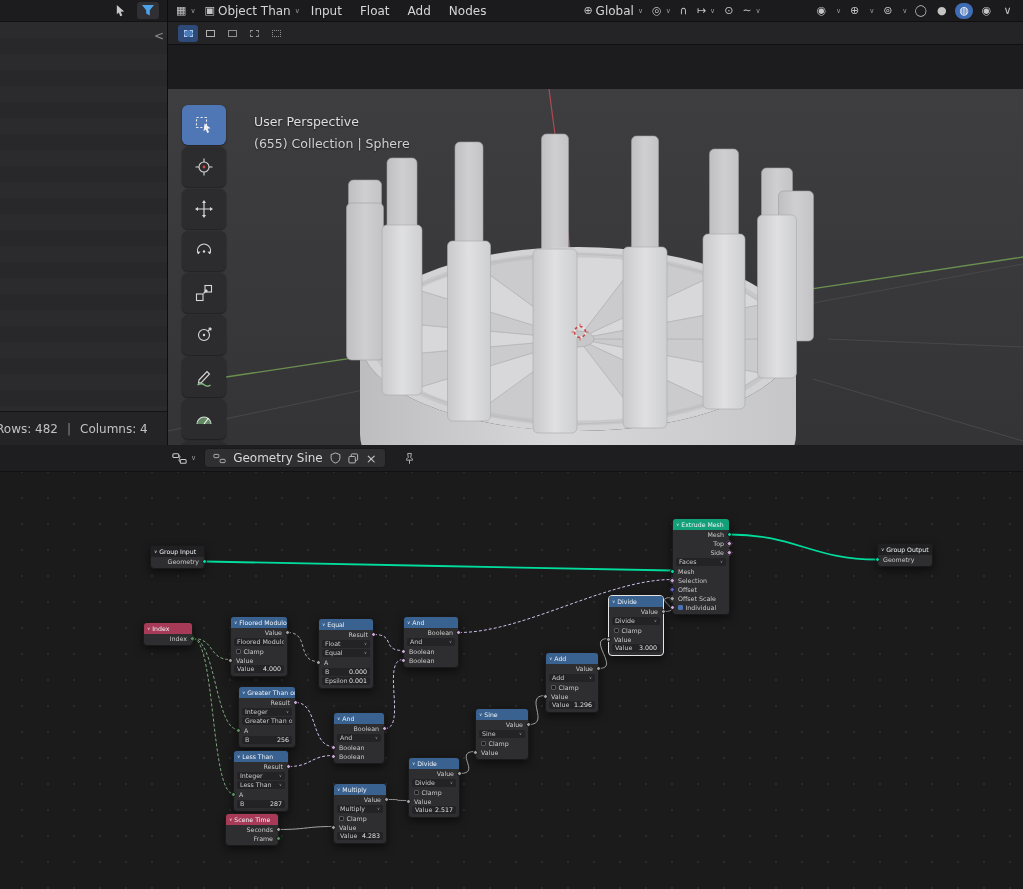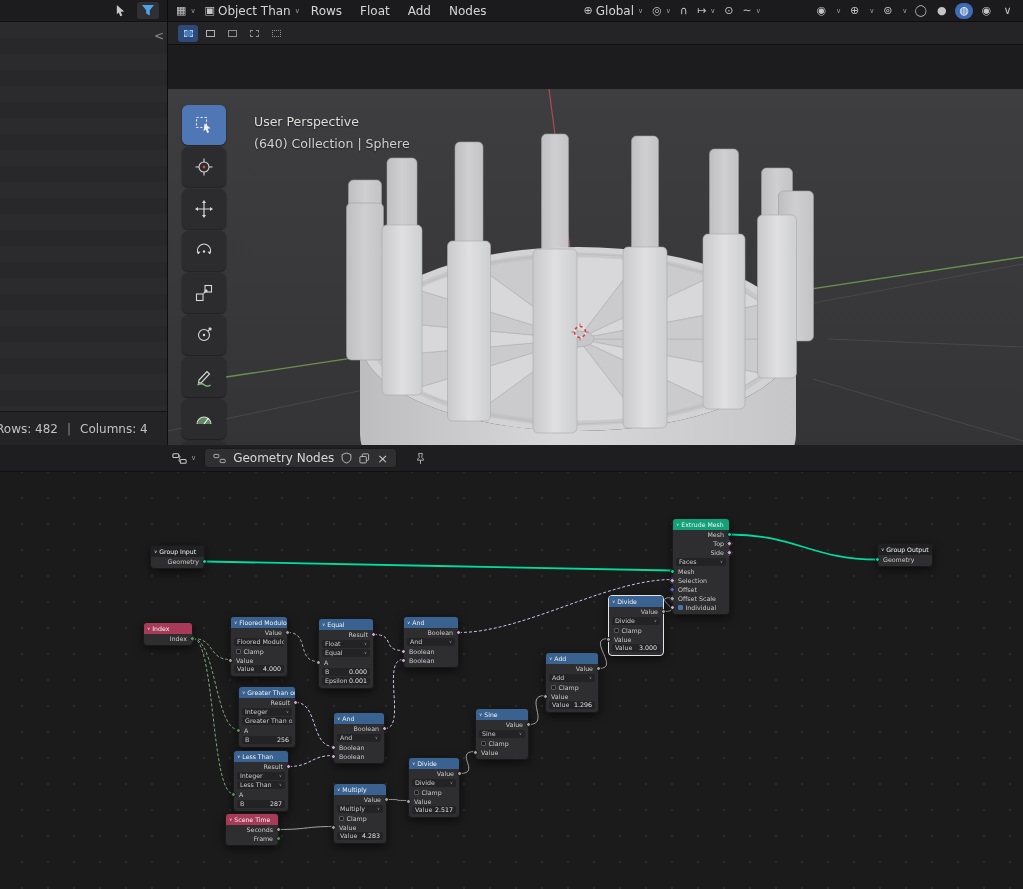--- a/index.html
+++ b/index.html
@@ -117,21 +117,21 @@
       <div class="grp">
         <span class="hicon">▦</span>
         <span class="chev-sm">∨</span>
       </div>
       <div class="grp">
         <span class="hicon">▣</span>
         <span>Object Than</span>
         <span class="chev-sm">∨</span>
       </div>
       <div class="menus">
-          <span class="menu-item">Rows</span>
+          <span class="menu-item">Input</span>
           <span class="menu-item">Float</span>
           <span class="menu-item">Add</span>
           <span class="menu-item">Nodes</span>
         </div>
       <div class="grp" style="margin-left:86px">
         <span class="hicon">⊕</span>
         <span>Global</span>
         <span class="chev-sm">∨</span>
       </div>
       <div class="grp">
@@ -318,42 +318,42 @@
           <div class="toolbtn">
             <svg viewBox="0 0 20 20" width="22" height="20">
               <path d="M4 8 L10 5.5 L16 8 L10 10.5 Z M4 8 V14 L10 16.5 L16 14 V8 M10 10.5 V16.5" fill="none" stroke="#cfcfcf" stroke-width="1"></path>
               <path d="M14.5 3.5 H19.5 M17 1 V6" stroke="#7fc47f" stroke-width="1.4"></path>
             </svg>
           </div>
         </div>
 
       <div class="vp-overlay-text">
         <div>User Perspective</div>
-        <div class="l2">(640) Collection | Sphere</div>
+        <div class="l2">(655) Collection | Sphere</div>
       </div>
     </div>
   </div>
 </div>
 
 <div class="nodes">
   <div class="ne-header">
     <div class="ne-editor-btn">
       <svg viewBox="0 0 14 12" width="15" height="13">
           <rect x="0.8" y="1.5" width="5.5" height="3.6" rx="1" fill="none" stroke="#c9c9c9"></rect>
           <rect x="7.7" y="6.9" width="5.5" height="3.6" rx="1" fill="none" stroke="#c9c9c9"></rect>
           <path d="M6.3 3.3 C9.5 3.3 4.5 8.7 7.7 8.7" fill="none" stroke="#c9c9c9" stroke-width="0.9"></path>
         </svg>
       <span class="chev-sm">∨</span>
     </div>
     <div class="ne-pill">
       <svg viewBox="0 0 14 12" width="13" height="11">
           <rect x="0.8" y="1.5" width="5.5" height="3.6" rx="1" fill="none" stroke="#b8b8b8"></rect>
           <rect x="7.7" y="6.9" width="5.5" height="3.6" rx="1" fill="none" stroke="#b8b8b8"></rect>
         </svg>
-      <span>Geometry Nodes</span>
+      <span>Geometry Sine</span>
       <svg viewBox="0 0 12 13" width="11" height="12">
           <path d="M6 1 L10.8 2.8 V6.4 C10.8 9.4 8.7 11.2 6 12 C3.3 11.2 1.2 9.4 1.2 6.4 V2.8 Z" fill="none" stroke="#c2c2c2" stroke-width="1"></path>
         </svg>
       <svg viewBox="0 0 12 12" width="11" height="11">
           <rect x="3.5" y="1" width="7" height="7" rx="1" fill="none" stroke="#c2c2c2"></rect>
           <rect x="1" y="3.8" width="7" height="7" rx="1" fill="#2f2f31" stroke="#c2c2c2"></rect>
         </svg>
       <span class="ne-x">×</span>
     </div>
     <span class="ne-pin">

